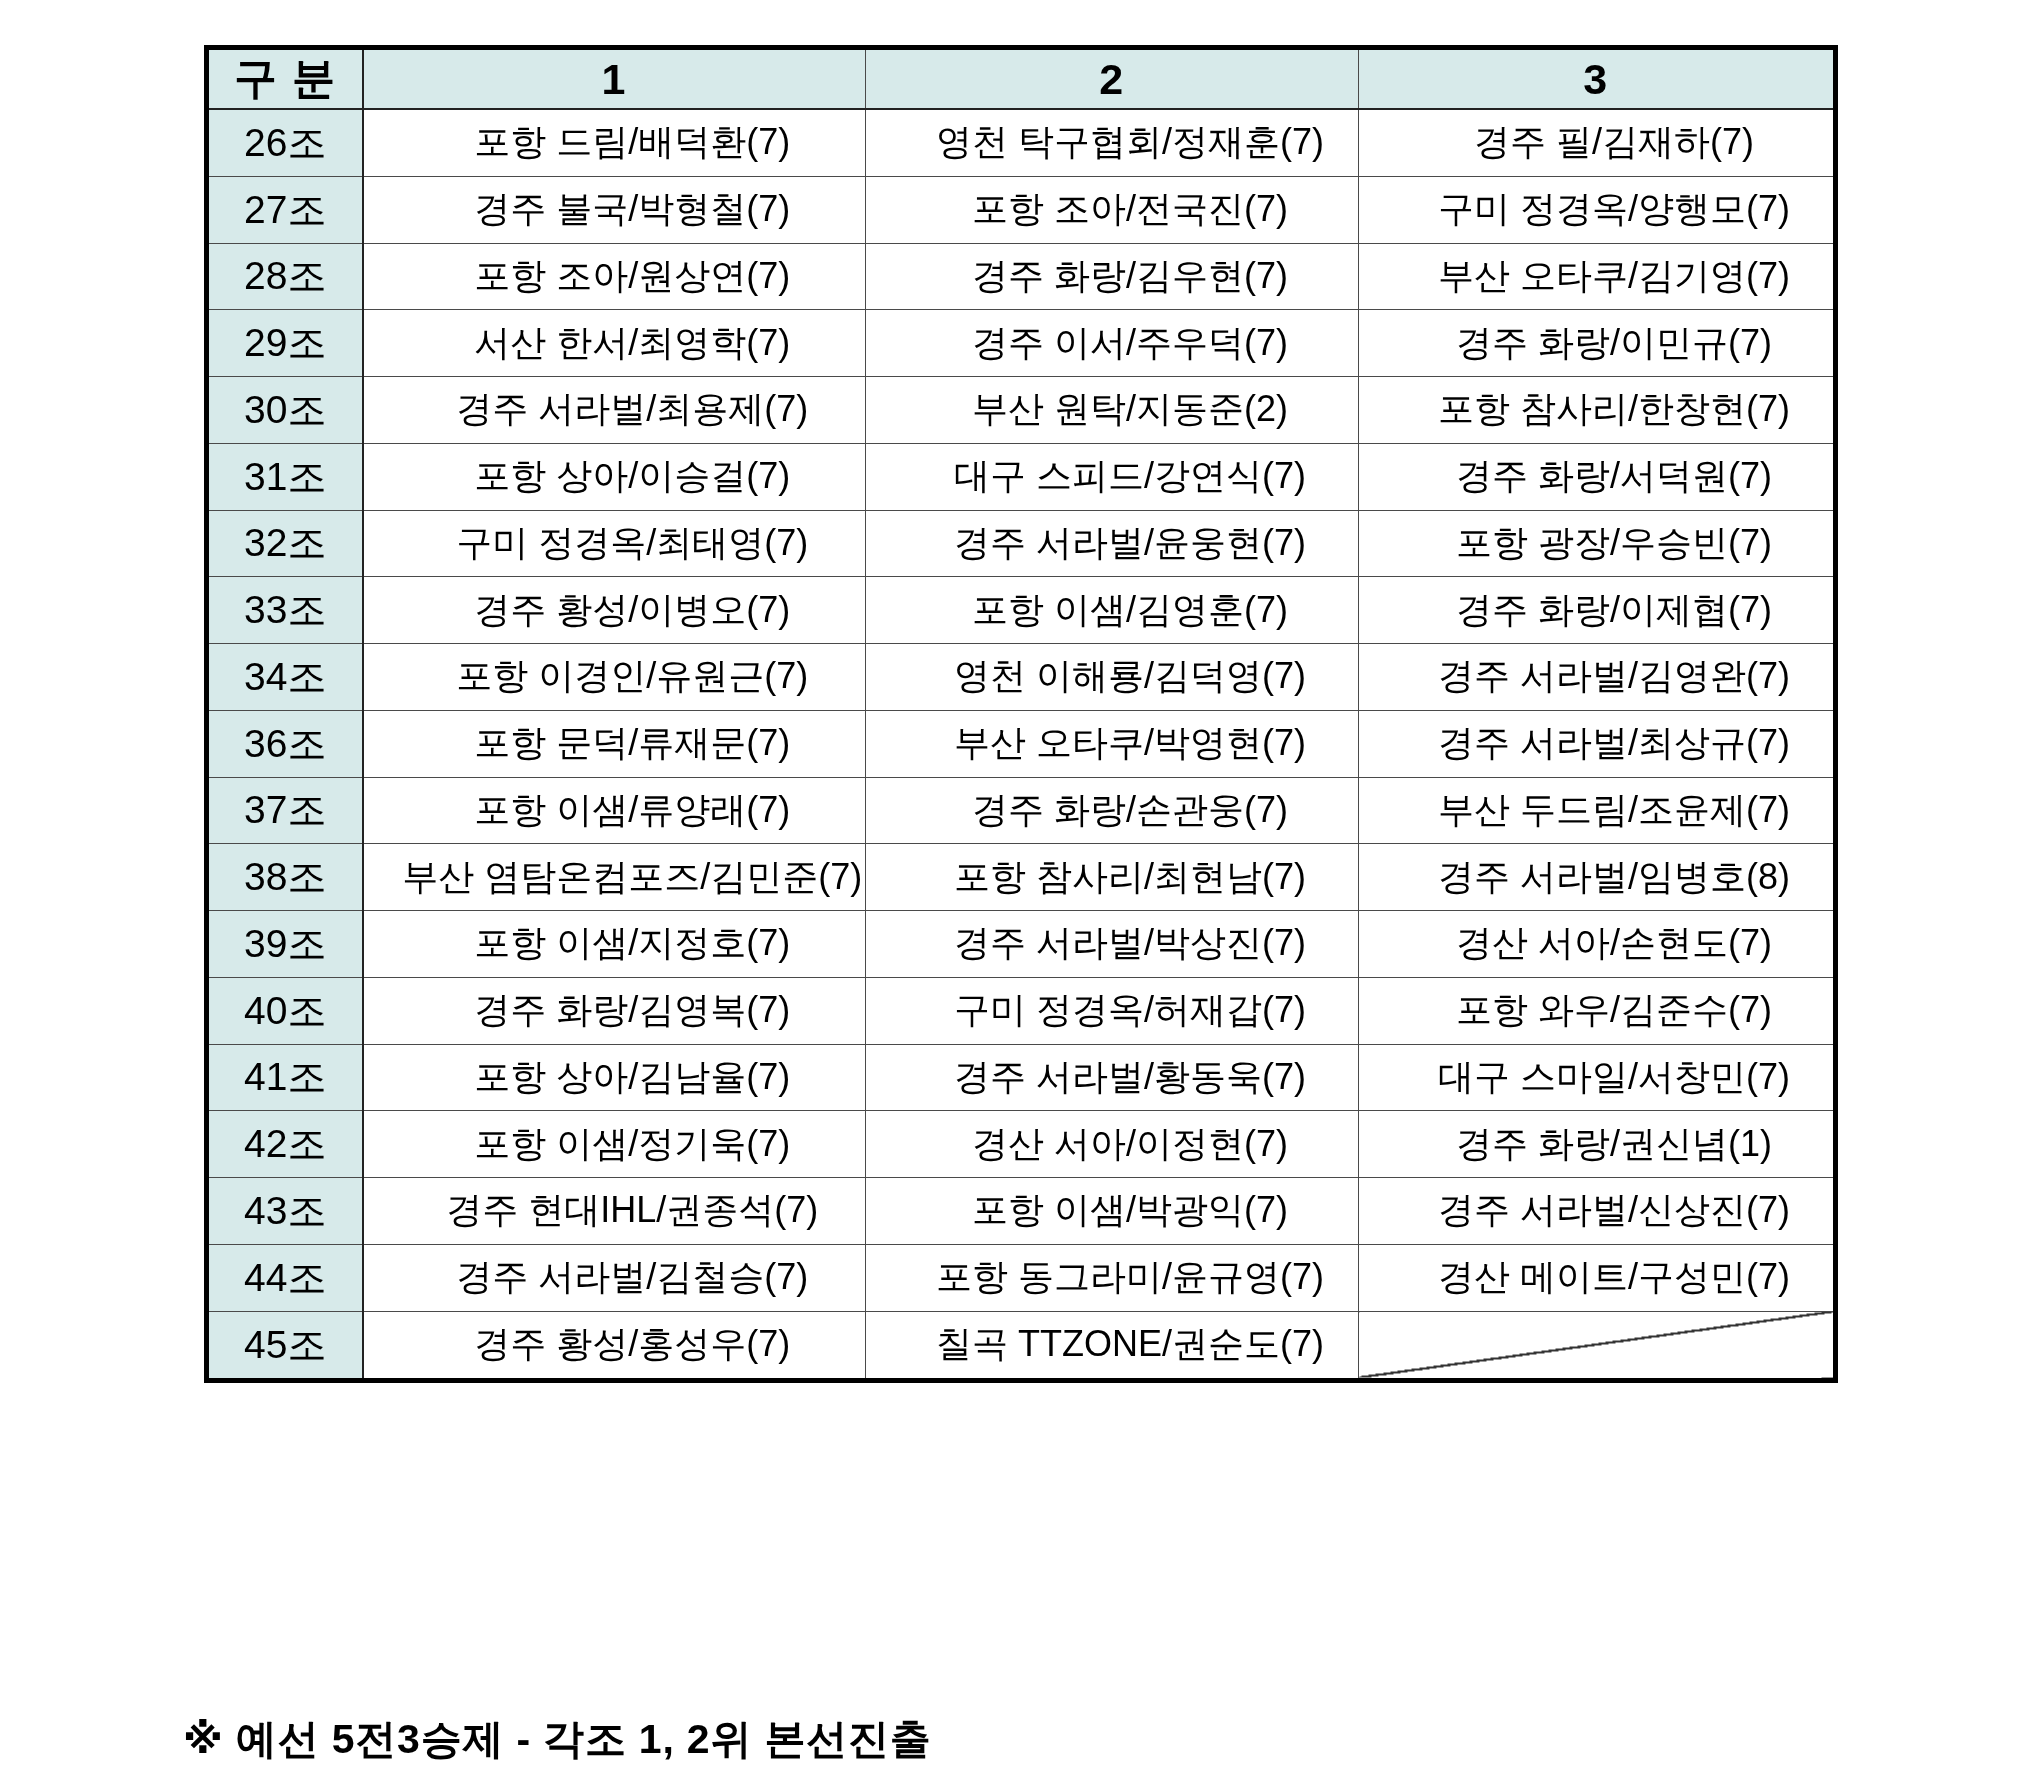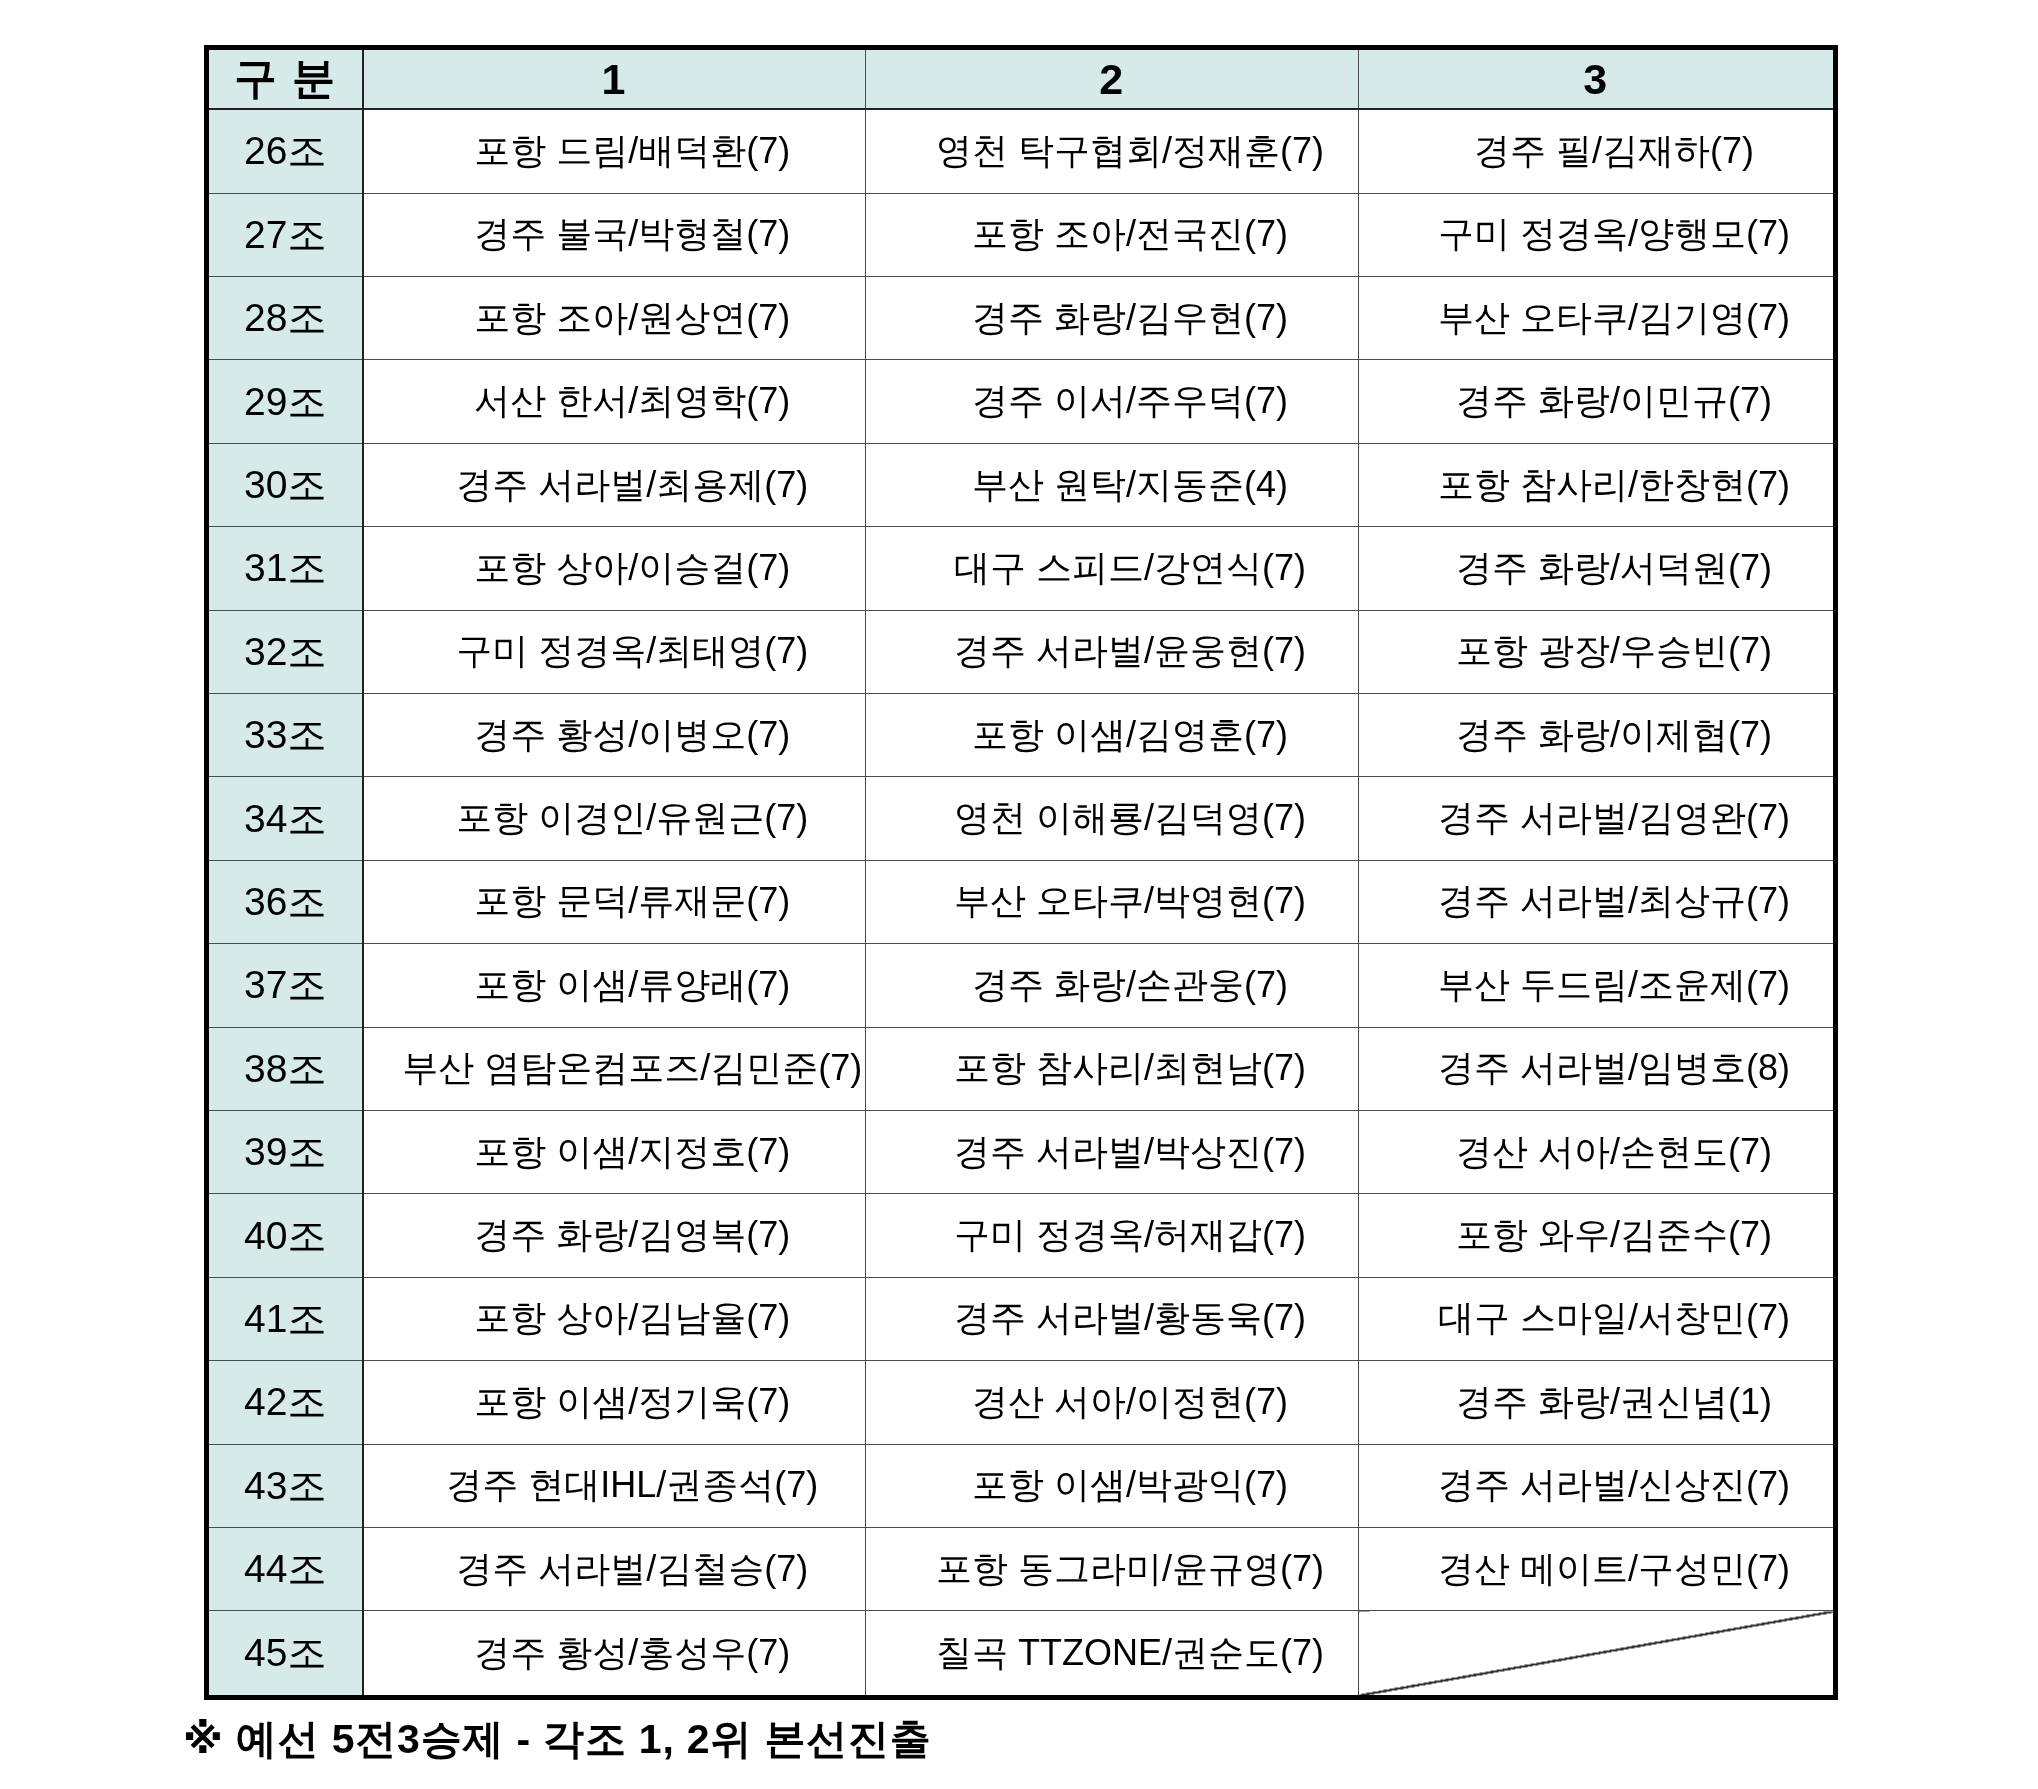--- a/index.html
+++ b/index.html
@@ -6,21 +6,21 @@
   .page{
     position:relative;
     width:2039px;height:1790px;
     background:#ffffff;
     font-family:"Liberation Sans","DejaVu Sans",sans-serif;
     color:#000;
   }
   table.bracket{
     position:absolute;
     left:204px;top:45px;
-    width:1630px;height:1655px;
+    width:1630px;height:1338px;
     border-collapse:collapse;
     table-layout:fixed;
   }
   table.bracket th, table.bracket td{
     border:1.6px solid #4a4a4a;
     text-align:center;
     vertical-align:middle;
     padding:0;
     overflow:hidden;
     white-space:nowrap;
@@ -100,21 +100,21 @@
         </tr>
         <tr>
           <th class="group cat-col">29조</th>
           <td class="entry">서산 한서/최영학(7)</td>
           <td class="entry">경주 이서/주우덕(7)</td>
           <td class="entry">경주 화랑/이민규(7)</td>
         </tr>
         <tr>
           <th class="group cat-col">30조</th>
           <td class="entry">경주 서라벌/최용제(7)</td>
-          <td class="entry">부산 원탁/지동준(4)</td>
+          <td class="entry">부산 원탁/지동준(2)</td>
           <td class="entry">포항 참사리/한창현(7)</td>
         </tr>
         <tr>
           <th class="group cat-col">31조</th>
           <td class="entry">포항 상아/이승걸(7)</td>
           <td class="entry">대구 스피드/강연식(7)</td>
           <td class="entry">경주 화랑/서덕원(7)</td>
         </tr>
         <tr>
           <th class="group cat-col">32조</th>

